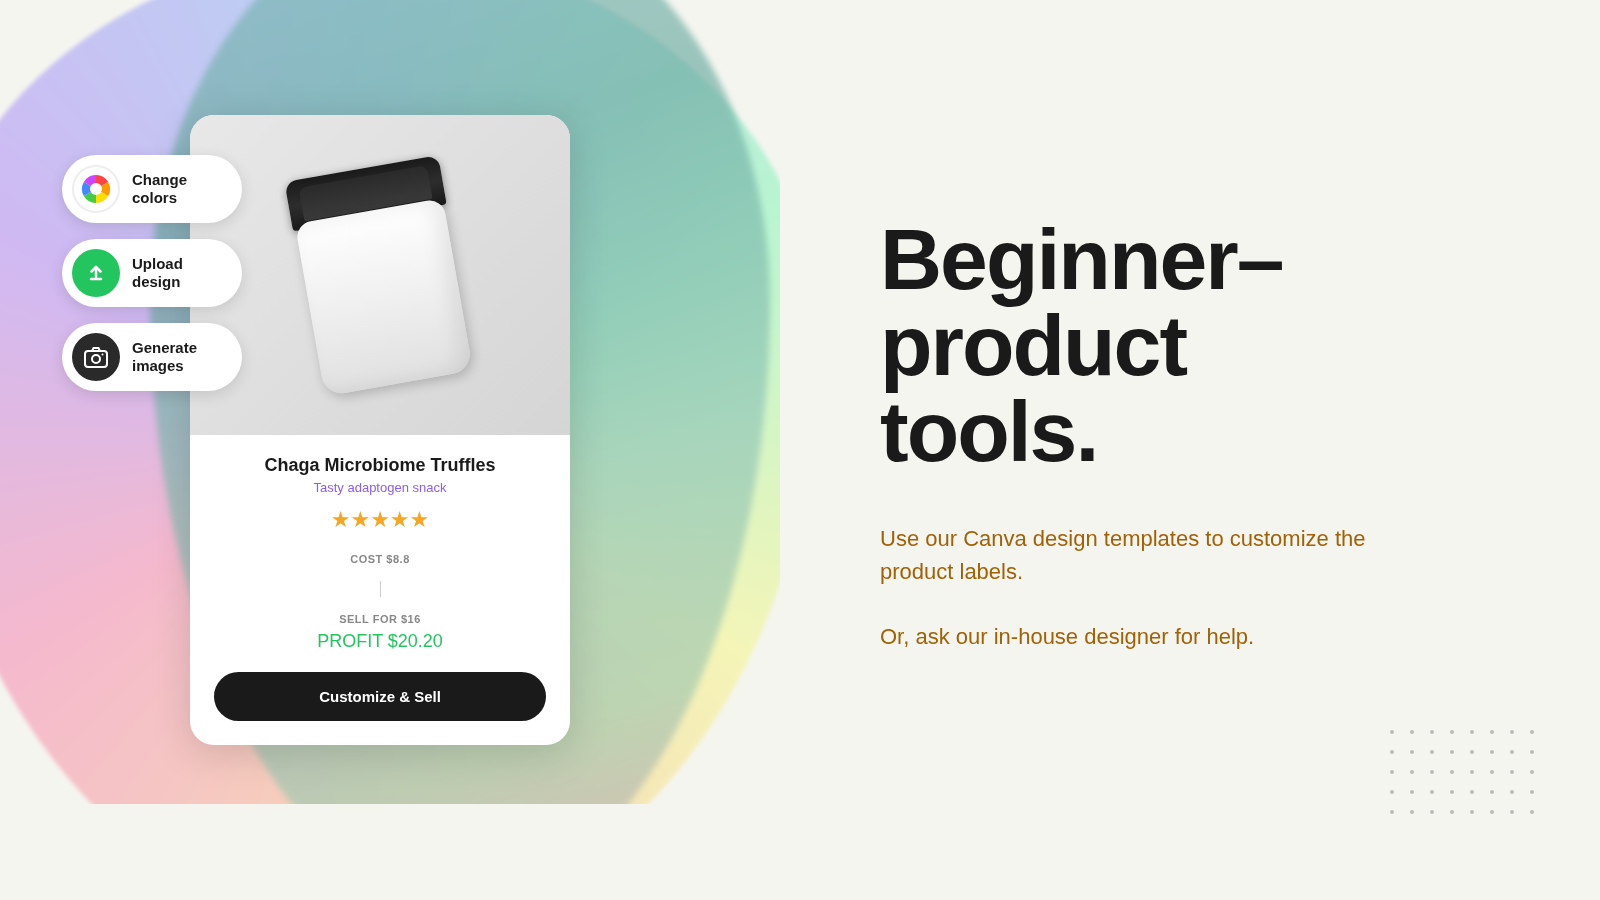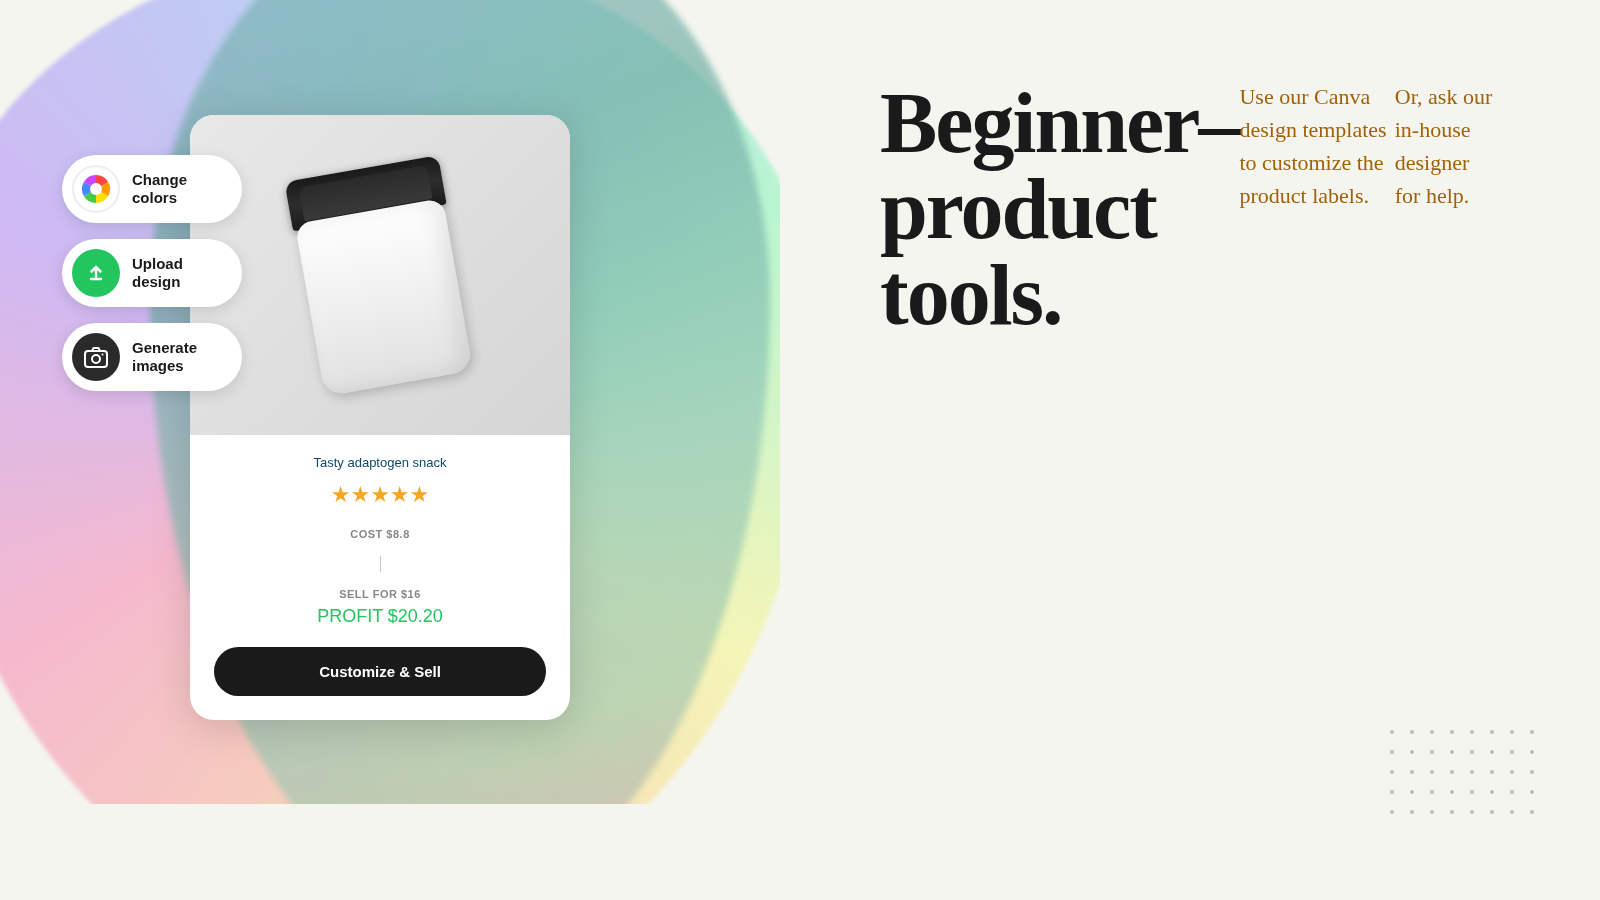--- a/index.html
+++ b/index.html
@@ -186,21 +186,21 @@
     .product-name {
       font-size: 18px;
       font-weight: 700;
       color: #1a1a1a;
       text-align: center;
       margin-bottom: 4px;
     }
 
     .product-subtitle {
       font-size: 13px;
-      color: #0c4a6e;
+      color: #8b5cf6;
       text-align: center;
       margin-bottom: 12px;
     }
 
     .stars {
       display: flex;
       justify-content: center;
       gap: 4px;
       margin-bottom: 20px;
       font-size: 22px;
@@ -252,24 +252,23 @@
       font-weight: 600;
       text-align: center;
       cursor: pointer;
     }
 
     
     .right-section {
       flex: 1;
       padding: 80px 100px 80px 100px;
       display: flex;
-      flex-direction: row;
+      flex-direction: column;
       justify-content: center;
       position: relative;
-      font-family: Liberation Serif, serif;
     }
 
     .headline {
       font-size: 86px;
       font-weight: 900;
       color: #1a1a1a;
       line-height: 1.0;
       letter-spacing: -2px;
       margin-bottom: 48px;
     }
@@ -362,20 +361,21 @@
     <div class="product-image-area">
 
       <div class="jar">
         <div class="jar-lid">
           <div class="jar-lid-inner"></div>
         </div>
         <div class="jar-body"></div>
       </div>
     </div>
     <div class="product-info">
+      <div class="product-name">Chaga Microbiome Truffles</div>
       <div class="product-subtitle">Tasty adaptogen snack</div>
       <div class="stars">
         ★★★★★
       </div>
       <div class="pricing-row">
         <span class="price-label">COST $8.8</span>
         <div class="divider-line"></div>
         <span class="price-label">SELL FOR $16</span>
       </div>
       <div class="profit-row">

